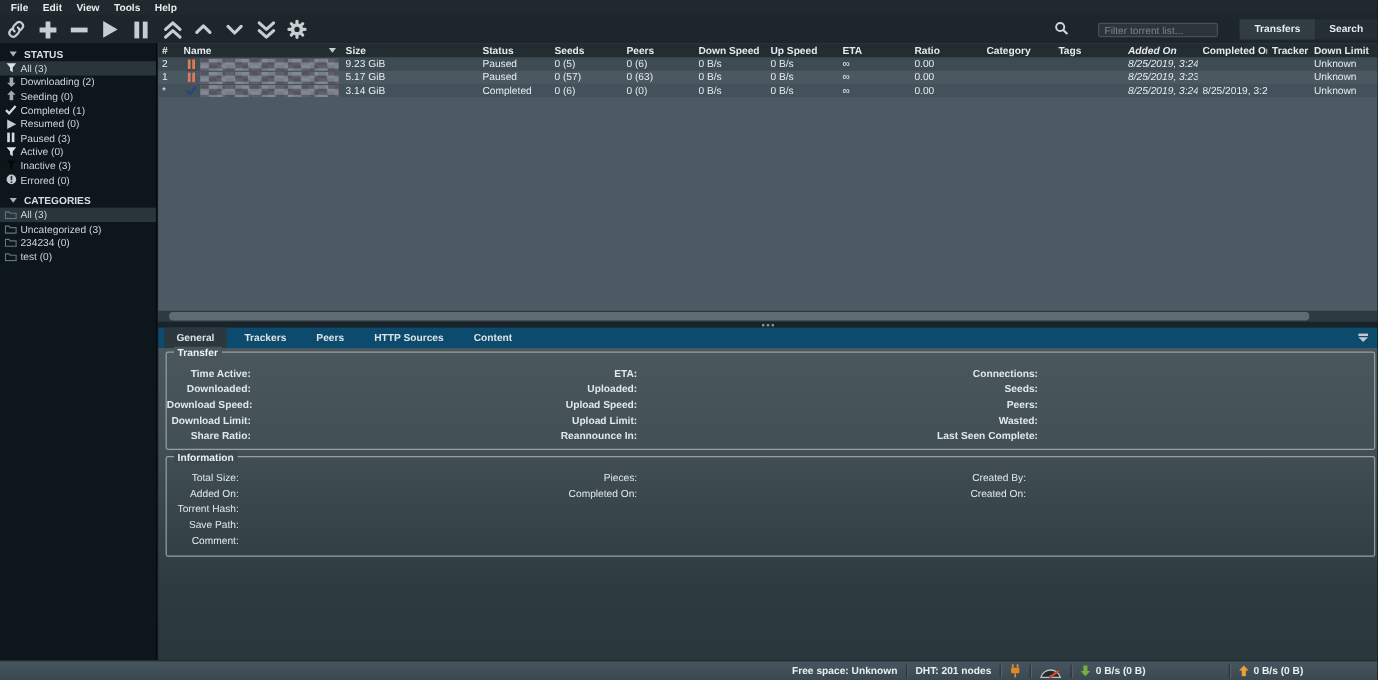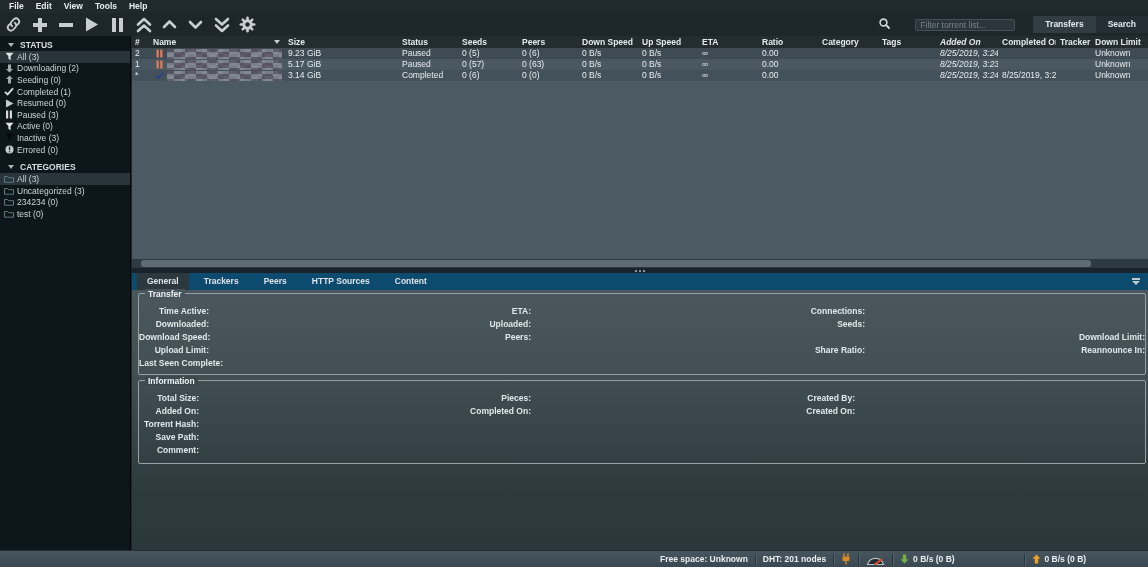--- a/index.html
+++ b/index.html
@@ -77,21 +77,21 @@
   #panel { position:absolute; left:132px; top:290px; width:1016px; height:260px;
     background:linear-gradient(#4a585e 0%, #435157 28%, #37454a 55%, #2d3b3f 78%, #2a383c 100%); }
   .groupbox { position:absolute; left:6px; width:1008px; border:1px solid #96a0a3; border-radius:2px; }
   #gb-transfer { top:3px; height:82px; }
   #gb-info { top:90px; height:84px; }
   .gb-title { position:absolute; top:-5px; left:6px; padding:0 3px; font-weight:700; color:#eef2f4; line-height:10px; }
   #gb-transfer .gb-title { background:#485660; background:#48565c; }
   #gb-info .gb-title { background:#3b494e; }
   .gb-grid { display:grid; padding-top:13px; row-gap:4.6px; }
   #gb-transfer .gb-grid { grid-template-columns:70px 322px 334px auto;font-weight:bold; }
-  #gb-info .gb-grid { grid-template-columns:60px 332px 324px auto;font-weight:bold; }
+  #gb-info .gb-grid { grid-template-columns:60px 332px 324px auto; }
   .glabel { text-align:right; white-space:nowrap; color:#e0e8eb; line-height:8.5px; }
 
   
   #statusbar { position:absolute; left:0; top:550px; width:1148px; height:17px;
     background:linear-gradient(#46555e,#3a4951); border-top:1px solid #222e34;
     display:flex; align-items:center; font-weight:700; color:#e9eff2; }
   .sb-sep { width:1px; height:11px; background:#28343a; box-shadow:1px 0 0 #55636b; margin:0 7px; }
   #sb-spacer { width:660px; flex:none; }
   .sb-item { display:flex; align-items:center; gap:4px; white-space:nowrap; }
   #sb-down { width:118px; } #sb-up { width:118px; }
@@ -441,24 +441,26 @@
       <div class="gb-grid">
         <span class="glabel">Time Active:</span>
         <span class="glabel">ETA:</span>
         <span class="glabel">Connections:</span>
           <span></span>
         <span class="glabel">Downloaded:</span>
         <span class="glabel">Uploaded:</span>
         <span class="glabel">Seeds:</span>
           <span></span>
         <span class="glabel">Download Speed:</span>
+        <span class="glabel">Upload Speed:</span>
         <span class="glabel">Peers:</span>
           <span></span>
         <span class="glabel">Download Limit:</span>
         <span class="glabel">Upload Limit:</span>
+        <span class="glabel">Wasted:</span>
           <span></span>
         <span class="glabel">Share Ratio:</span>
         <span class="glabel">Reannounce In:</span>
         <span class="glabel">Last Seen Complete:</span>
           <span></span>
       </div>
     </div>
 
     <div class="groupbox" id="gb-info">
       <span class="gb-title">Information</span>

